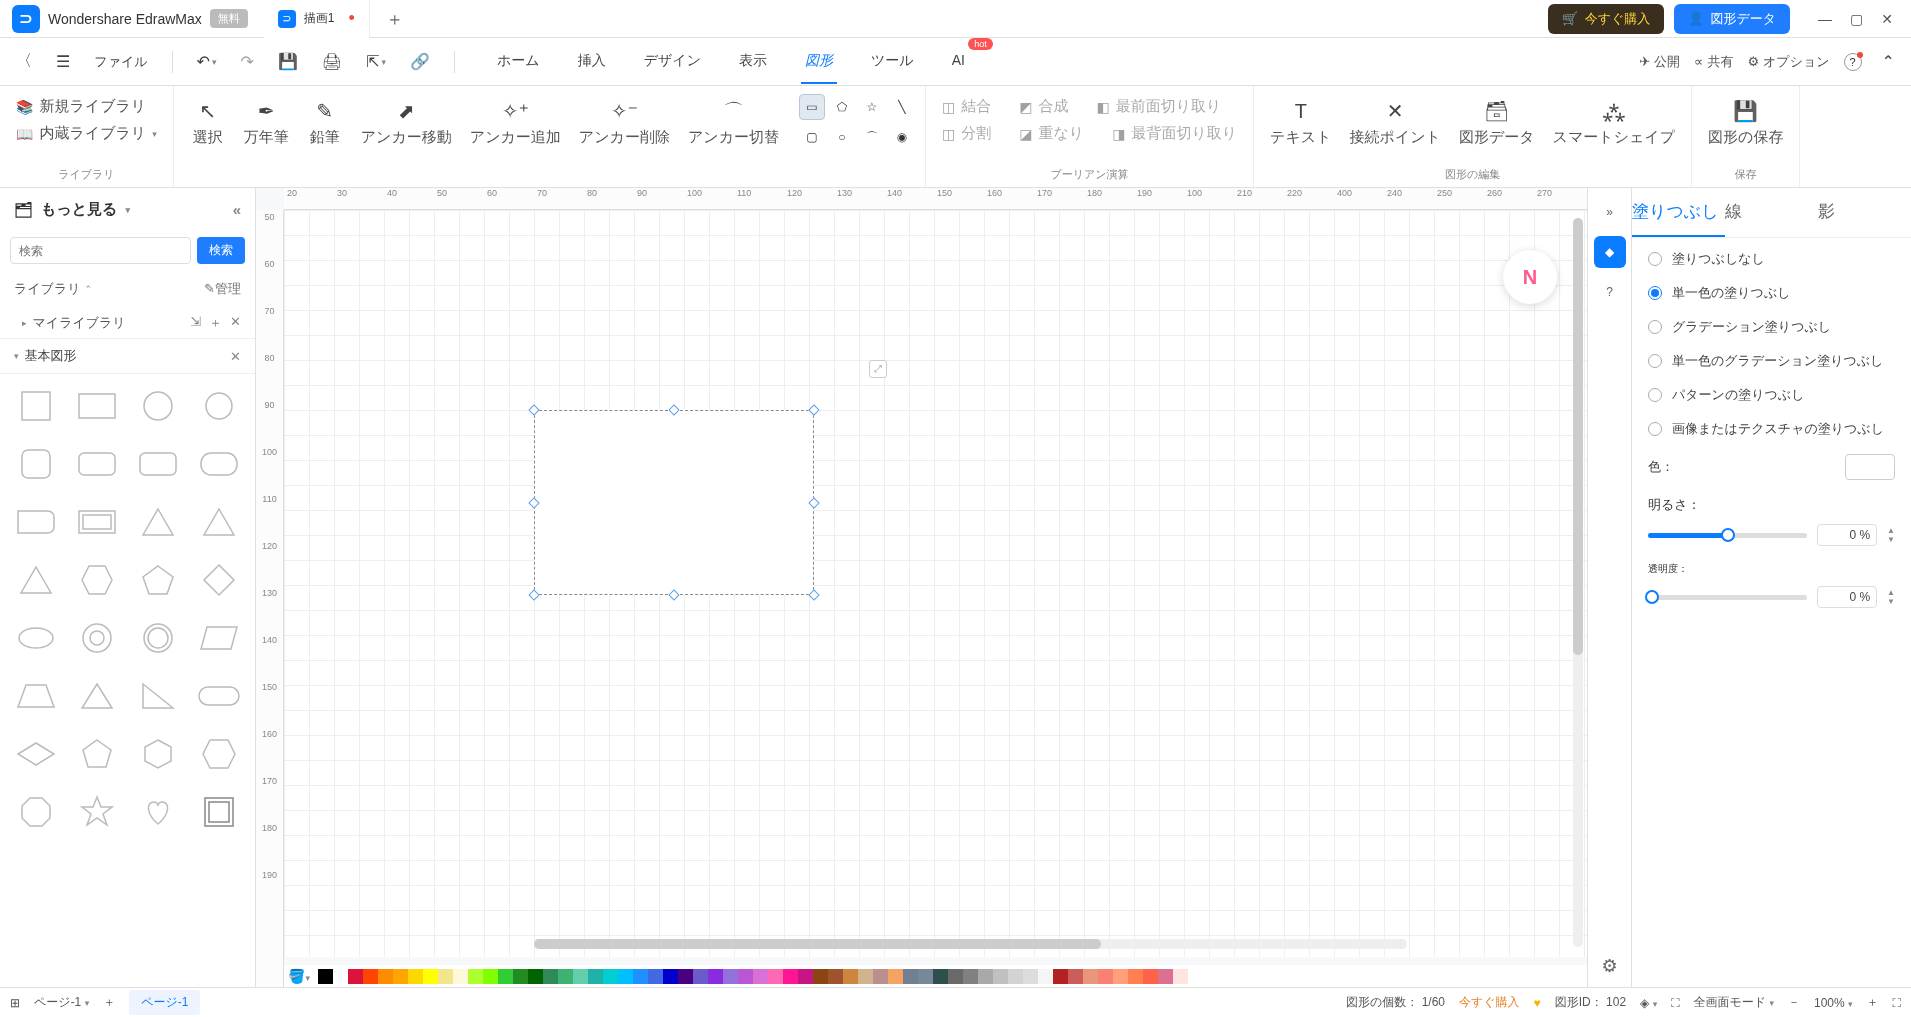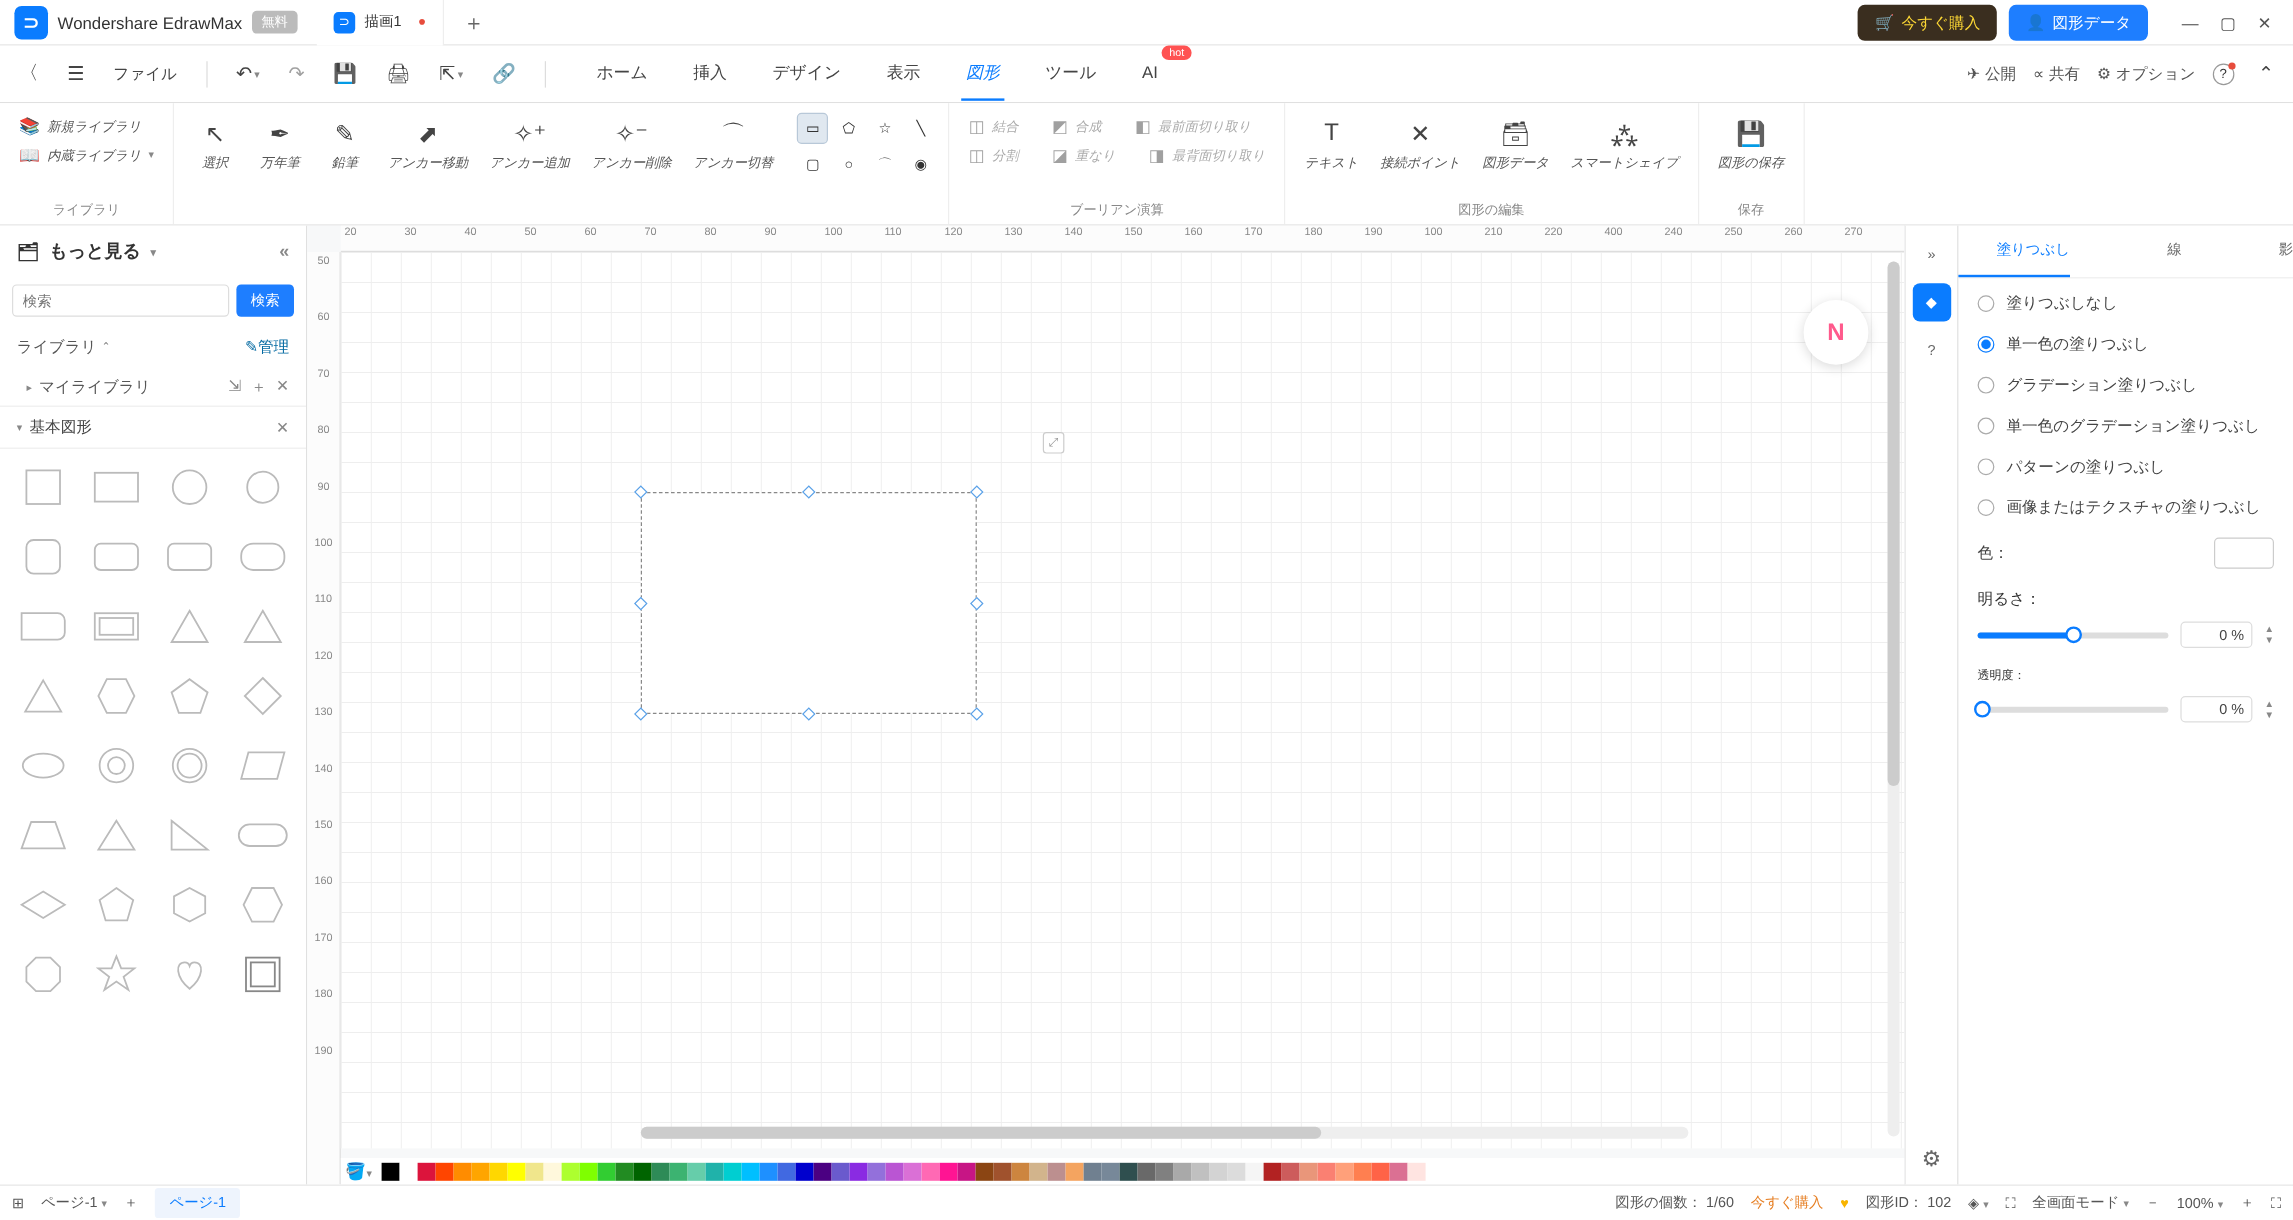--- a/index.html
+++ b/index.html
@@ -34,42 +34,42 @@
 .help-dot { width: 18px; height: 18px; border: 1px solid #999; border-radius: 50%; display: flex; align-items: center; justify-content: center; font-size: 11px; position: relative; }
 .help-dot::after { content: ""; width: 6px; height: 6px; background: #e74c3c; border-radius: 50%; position: absolute; top: -2px; right: -2px; }
 
 
 .ribbon { display: flex; background: #fff; border-bottom: 1px solid #e0e0e0; height: 102px; }
 .ribbon-group { display: flex; flex-direction: column; border-right: 1px solid #eee; padding: 4px 10px 0; }
 .ribbon-items { display: flex; gap: 6px; flex: 1; align-items: flex-start; padding-top: 4px; }
 .ribbon-items.stack { flex-direction: column; align-items: flex-start; gap: 2px; }
 .ribbon-item { display: flex; flex-direction: column; align-items: center; padding: 4px 6px; cursor: pointer; min-width: 48px; }
 .ribbon-item-icon { font-size: 20px; color: #444; height: 26px; display: flex; align-items: center; }
-.ribbon-item-label { font-size: 11px; color: #555; margin-top: 4px; white-space: nowrap; font-style: italic; }
+.ribbon-item-label { font-size: 15px; color: #555; margin-top: 4px; white-space: nowrap; }
 .ribbon-item.sm { flex-direction: row; gap: 6px; min-width: 0; padding: 3px 6px; align-items: center; }
 .ribbon-item.sm .ribbon-item-icon { font-size: 14px; height: auto; }
 .ribbon-item.sm .ribbon-item-label { margin-top: 0; }
 .ribbon-group-label { text-align: center; font-size: 11px; color: #888; padding: 3px 0 5px; }
 .shape-tool { width: 26px; height: 26px; border: 1px solid transparent; display: flex; align-items: center; justify-content: center; border-radius: 4px; cursor: pointer; }
 .shape-tool.sel { background: #e0e8f0; border-color: #b8c8d8; }
 .shape-row { display: flex; gap: 4px; }
 .disabled { opacity: 0.5; }
 
 
 .main { display: flex; height: calc(1017px - 38px - 48px - 102px - 30px); }
 
 
 .left-panel { width: 256px; background: #fff; border-right: 1px solid #e0e0e0; display: flex; flex-direction: column; }
 .lp-header { display: flex; align-items: center; padding: 12px 14px; font-size: 15px; font-weight: 600; gap: 8px; }
 .lp-collapse { margin-left: auto; cursor: pointer; color: #888; }
 .lp-search { display: flex; padding: 6px 10px; gap: 6px; }
 .lp-search input { flex: 1; border: 1px solid #ddd; border-radius: 4px; padding: 5px 8px; font-size: 12px; }
 .lp-search button { background: #1e7eff; color: #fff; border: none; border-radius: 4px; padding: 5px 12px; font-size: 12px; cursor: pointer; }
 .lp-section { padding: 10px 14px; display: flex; align-items: center; font-size: 13px; color: #555; }
-.lp-section .actions { margin-left: auto; display: flex; gap: 6px; color: #0369a1; }
+.lp-section .actions { margin-left: auto; display: flex; gap: 6px; color: #737373; }
 .lp-sub { padding: 6px 14px 6px 22px; display: flex; align-items: center; font-size: 13px; color: #555; }
 .lp-cat { padding: 8px 14px; font-size: 13px; color: #444; border-top: 1px solid #eee; border-bottom: 1px solid #eee; display: flex; align-items: center; gap: 6px; }
 .lp-cat .close-x { margin-left: auto; color: #888; cursor: pointer; }
 .shape-grid { padding: 8px 10px; display: grid; grid-template-columns: repeat(4, 1fr); gap: 10px; overflow-y: auto; }
 .shape-cell { height: 48px; display: flex; align-items: center; justify-content: center; cursor: pointer; }
 .shape-cell svg { stroke: #bbb; fill: none; stroke-width: 1.5; }
 .shape-cell.sel svg { stroke: #888; }
 
 
 .canvas-wrap { flex: 1; position: relative; background: #f7f8f9; overflow: hidden; }
@@ -95,21 +95,21 @@
 .colorbar { position: absolute; bottom: 0; left: 28px; right: 0; height: 22px; display: flex; align-items: center; gap: 0; padding-left: 4px; background: #fff; }
 .colorbar .paint-icon { padding: 0 8px 0 0; font-size: 14px; }
 .color-sw { width: 15px; height: 15px; cursor: pointer; flex-shrink: 0; }
 
 
 .right-rail { width: 44px; background: #fff; border-left: 1px solid #e0e0e0; display: flex; flex-direction: column; align-items: center; padding-top: 8px; gap: 8px; }
 .rail-btn { width: 32px; height: 32px; border-radius: 6px; display: flex; align-items: center; justify-content: center; cursor: pointer; color: #666; }
 .rail-btn.active { background: #0a7cff; color: #fff; }
 .right-panel { width: 280px; background: #fff; border-left: 1px solid #e0e0e0; display: flex; flex-direction: column; padding: 0 0 12px; }
 .rp-tabs { display: flex; border-bottom: 1px solid #eee; }
-.rp-tab { flex: 1; text-align: right; padding: 12px 0; font-size: 12px; color: #666; cursor: pointer; }
+.rp-tab { flex: 1; text-align: left; padding: 12px 0; font-size: 17px; color: #666; cursor: pointer; }
 .rp-tab.active { color: #0a7cff; border-bottom: 2px solid #0a7cff; }
 .rp-body { padding: 12px 16px; display: flex; flex-direction: column; gap: 16px; }
 .radio-row { display: flex; align-items: center; gap: 10px; font-size: 13px; color: #444; }
 .radio { width: 14px; height: 14px; border: 1px solid #aaa; border-radius: 50%; display: inline-block; position: relative; }
 .radio.checked { border-color: #0a7cff; }
 .radio.checked::after { content: ""; position: absolute; top: 2px; left: 2px; width: 8px; height: 8px; background: #0a7cff; border-radius: 50%; }
 .rp-row { display: flex; align-items: center; gap: 10px; font-size: 13px; color: #444; }
 .color-box { width: 50px; height: 26px; border: 1px solid #ccc; border-radius: 4px; background: #fff; margin-left: auto; }
 .slider { flex: 1; height: 5px; background: #ddd; border-radius: 3px; position: relative; }
 .slider-fill { position: absolute; left: 0; height: 100%; background: #0a7cff; border-radius: 3px; }

